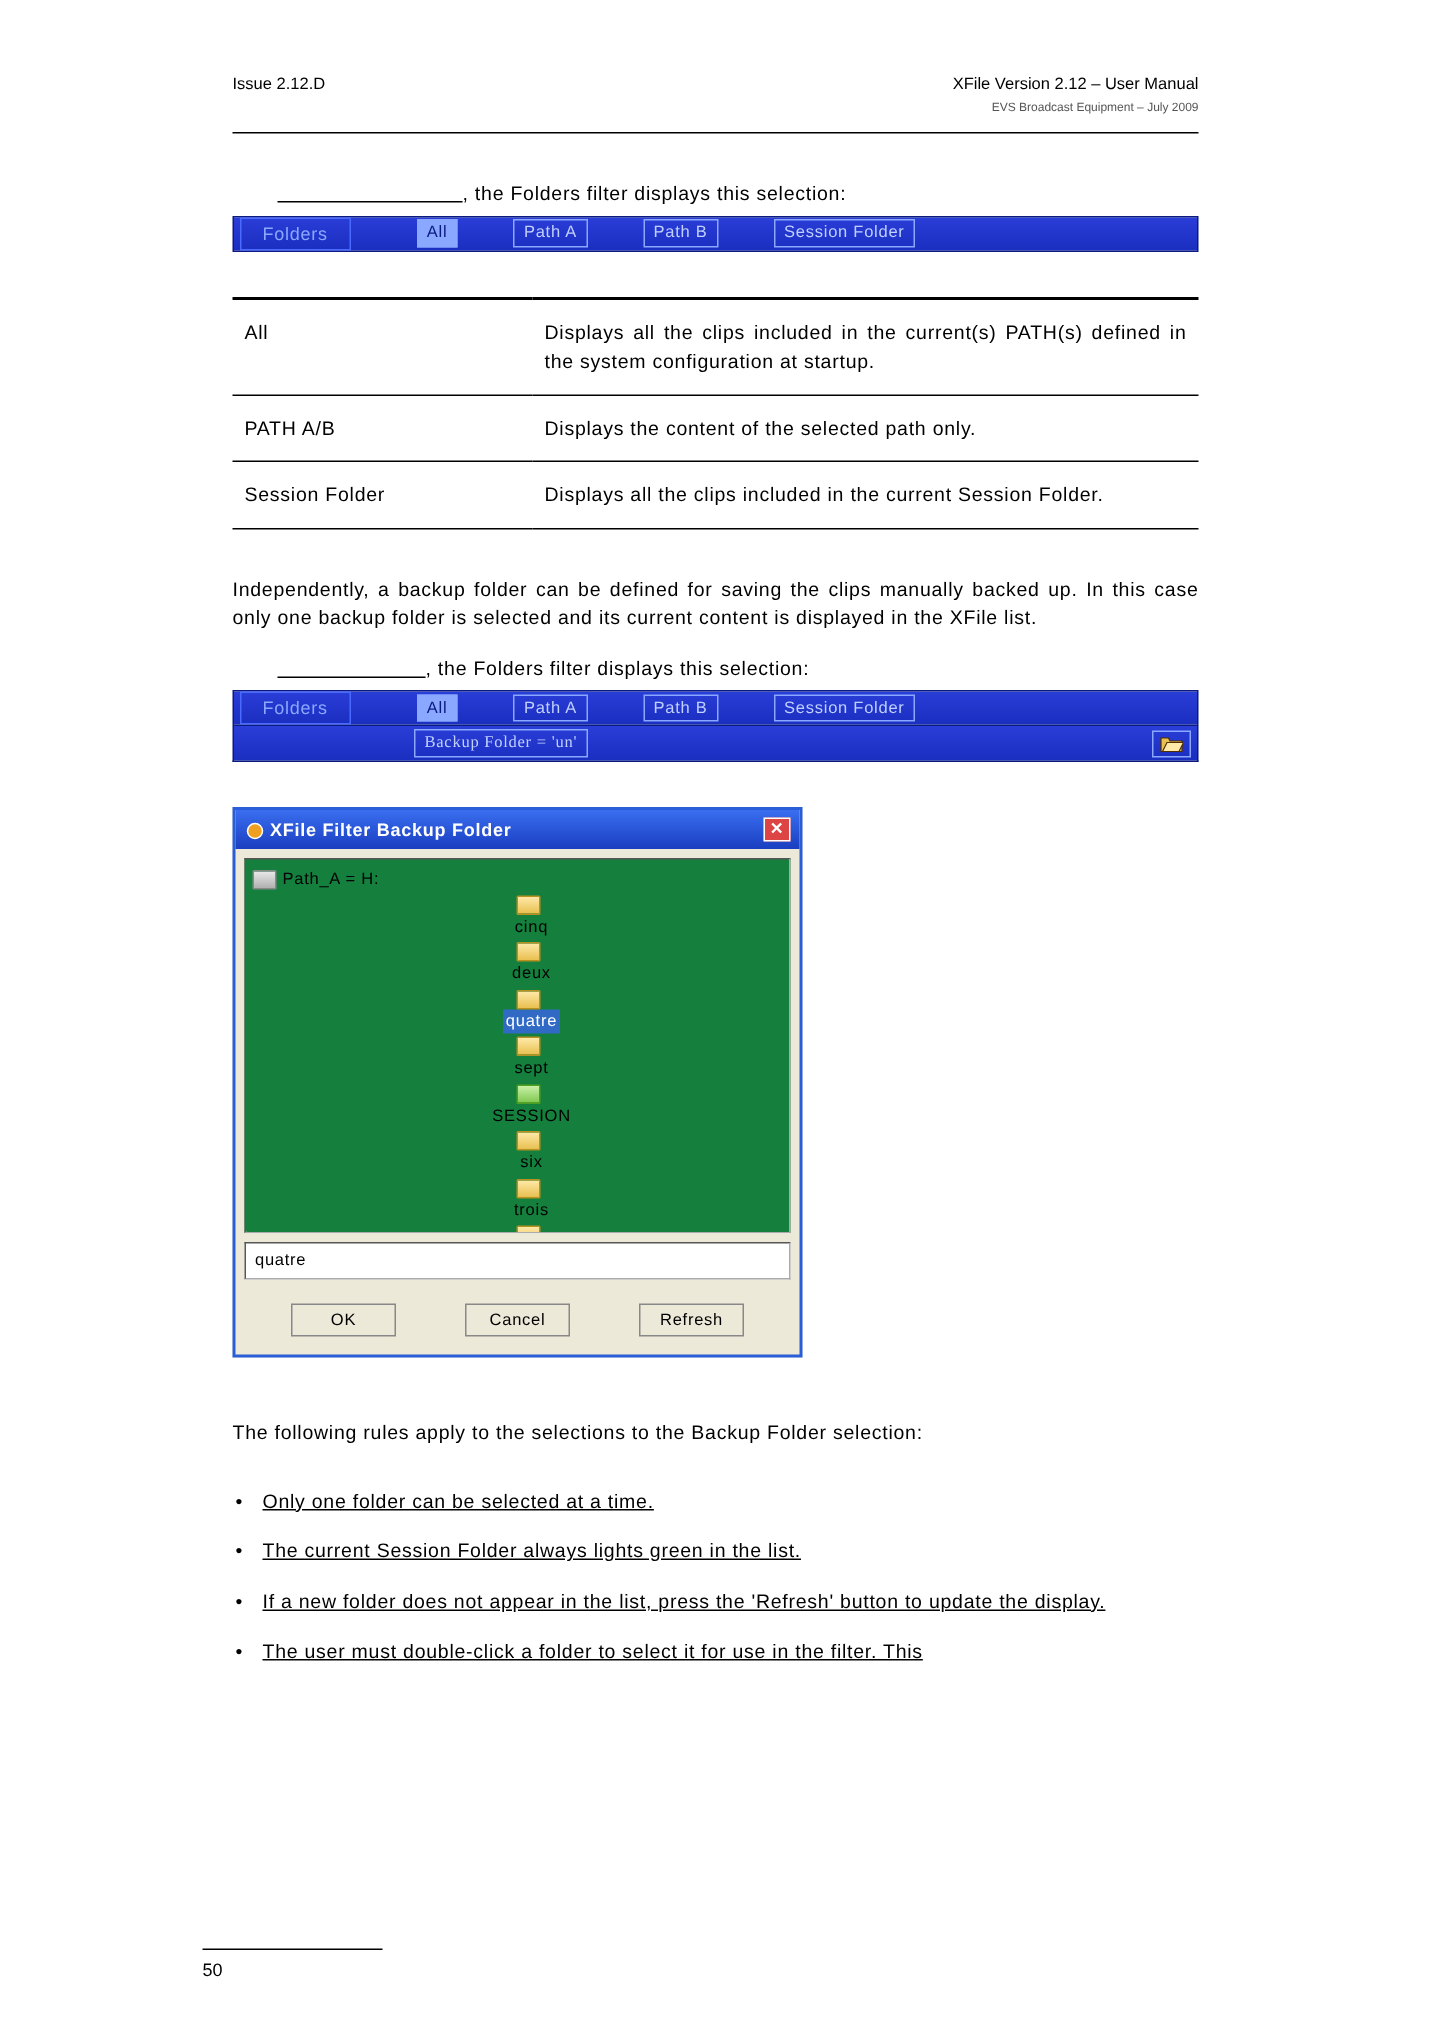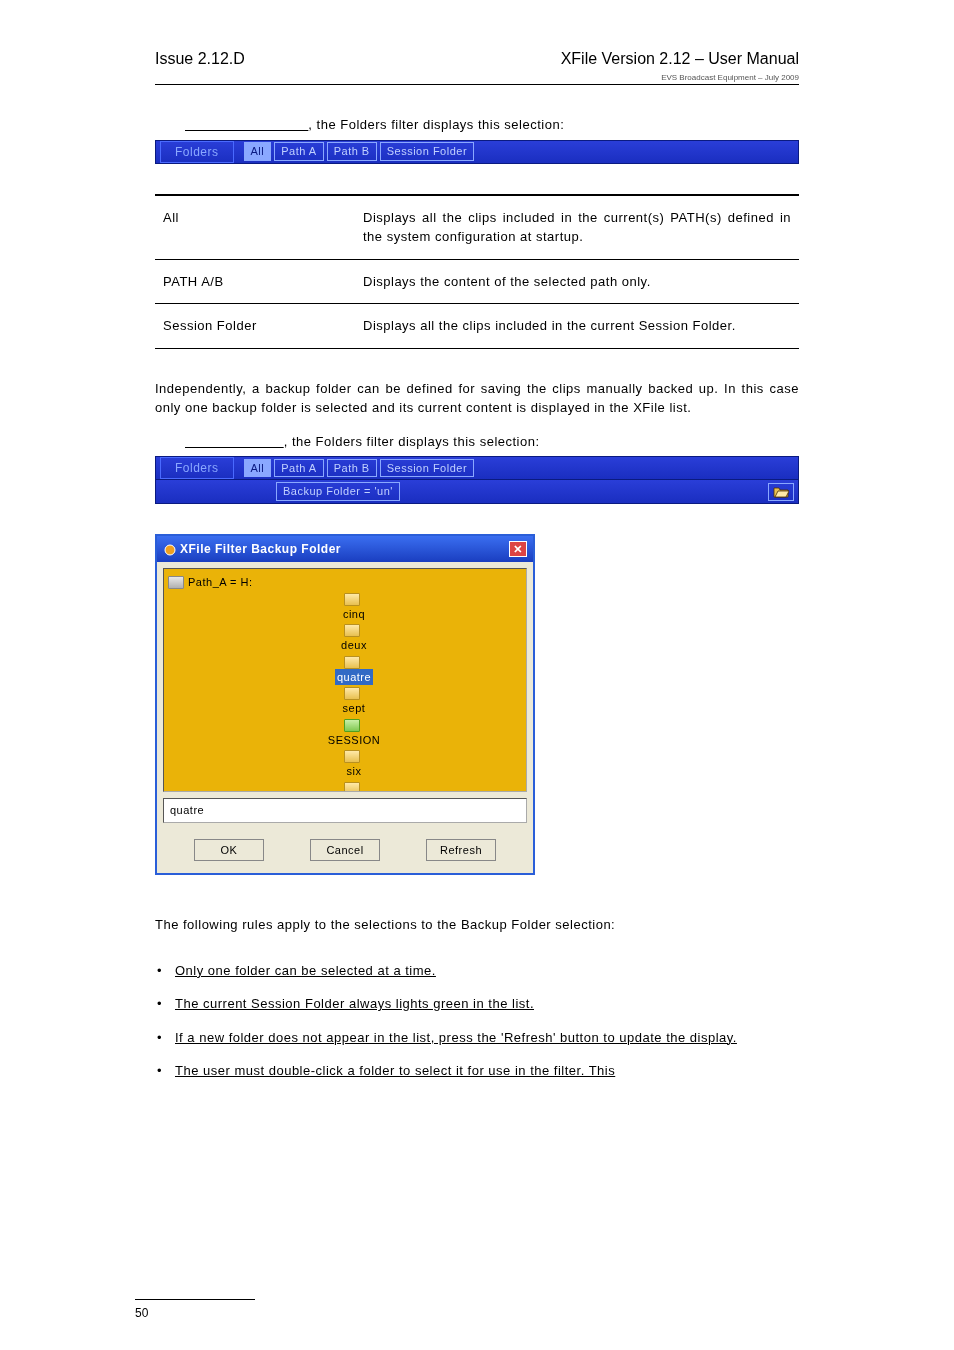--- a/index.html
+++ b/index.html
@@ -11,31 +11,31 @@
       width: 954px;
       min-height: 1350px;
       position: relative;
     }
     .page {
       padding: 50px 155px 50px 155px;
     }
     .header {
       display: flex;
       justify-content: space-between;
-      font-size: 16px;
+      font-size: 11px;
       margin-bottom: 5px;
     }
     .header-right {
       text-align: right;
     }
     .header-sub {
       text-align: right;
       font-size: 8px;
       color: #555;
-      margin-bottom: 2px;
+      margin-bottom: 12px;
     }
     .header-rule {
       border-top: 1px solid #000;
       margin-bottom: 30px;
     }
     .body-text {
       font-size: 13px;
       line-height: 1.5;
       letter-spacing: 0.5px;
       text-align: justify;
@@ -49,20 +49,21 @@
       white-space: pre;
     }
     .folder-bar {
       background: linear-gradient(#2a3ed8, #1a2ec0);
       height: 24px;
       display: flex;
       align-items: center;
       padding: 0 4px;
       border: 1px solid #0a1a80;
       margin-bottom: 30px;
+      gap: 34px;
     }
     .folder-bar-2 {
       margin-bottom: 0;
     }
     .folder-label-box {
       border: 1px solid #4a6aff;
       color: #8aa8ff;
       font-size: 12px;
       padding: 1px 14px;
       margin-right: 10px;
@@ -82,20 +83,21 @@
     .backup-row {
       background: linear-gradient(#2a3ed8, #1a2ec0);
       height: 24px;
       display: flex;
       align-items: center;
       justify-content: space-between;
       padding: 0 4px 0 120px;
       border: 1px solid #0a1a80;
       border-top: none;
       margin-bottom: 30px;
+      font-family: Liberation Serif, serif;
     }
     .backup-chip {
       border: 1px solid #8aa8ff;
       color: #c0d0ff;
       font-size: 11px;
       padding: 0 6px;
     }
     .folder-icon-btn {
       width: 26px;
       height: 18px;
@@ -158,25 +160,25 @@
       color: #fff;
       width: 18px;
       height: 16px;
       text-align: center;
       font-weight: bold;
       border: 1px solid #fff;
       font-size: 11px;
       line-height: 14px;
     }
     .tree-area {
-      background: #eab308;
+      background: #15803d;
       border: 1px inset #aaa;
       margin: 6px;
       padding: 4px;
-      height: 224px;
+      height: 250px;
       overflow-y: scroll;
       position: relative;
     }
     .tree-item {
       display: flex;
       align-items: center;
       padding: 1px 0;
       font-family: Tahoma, Arial, sans-serif;
       font-size: 11px;
       color: #fff;

